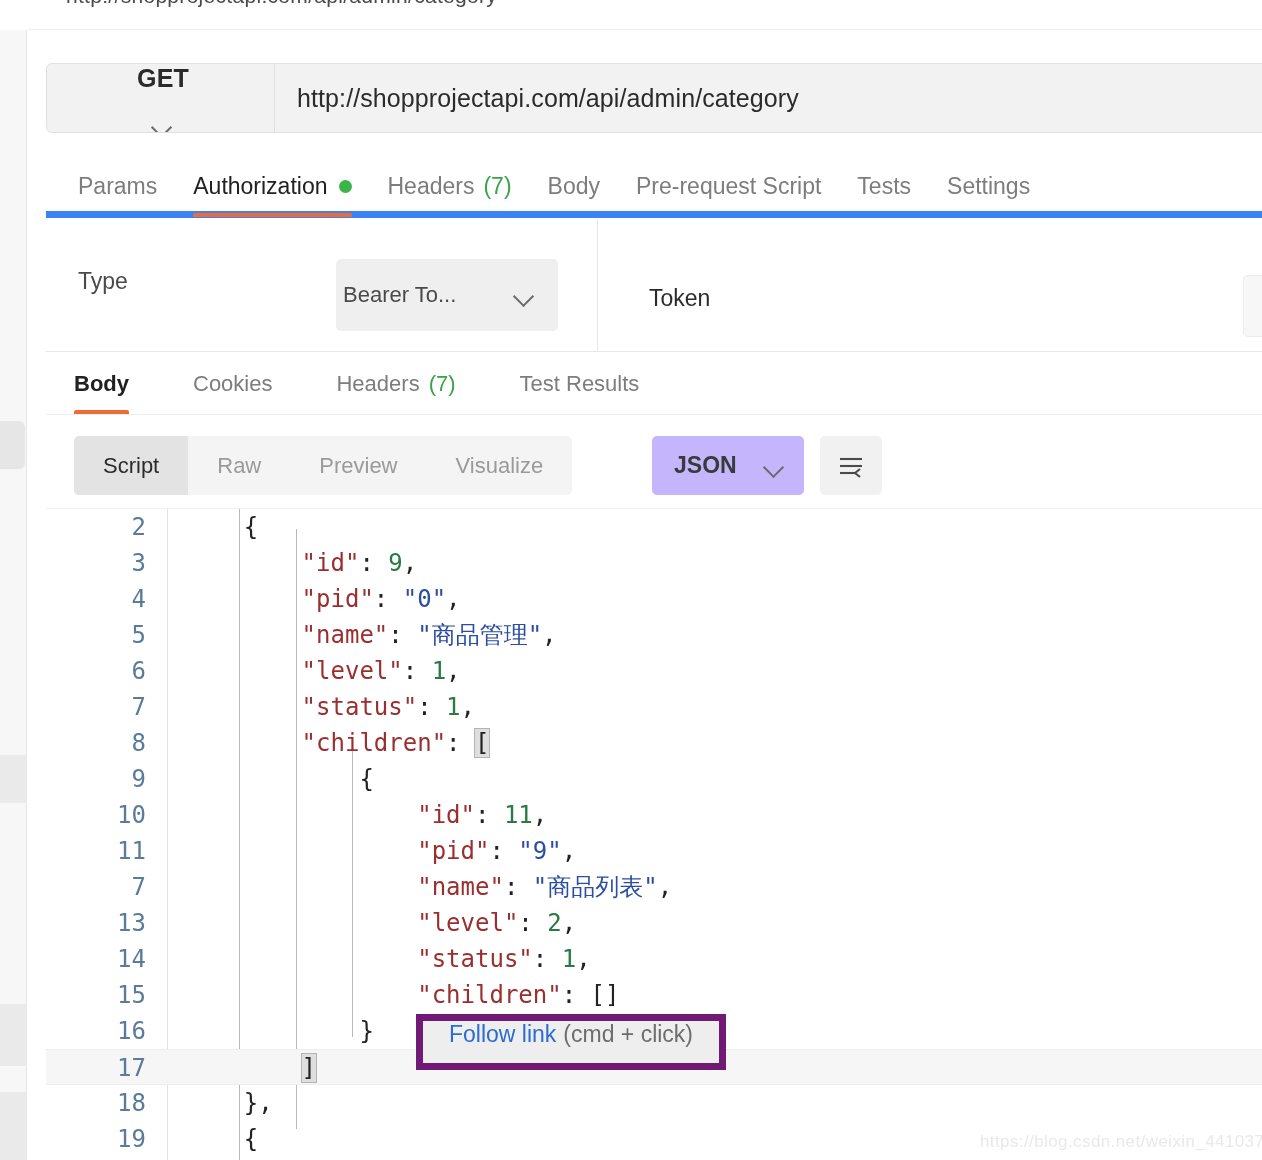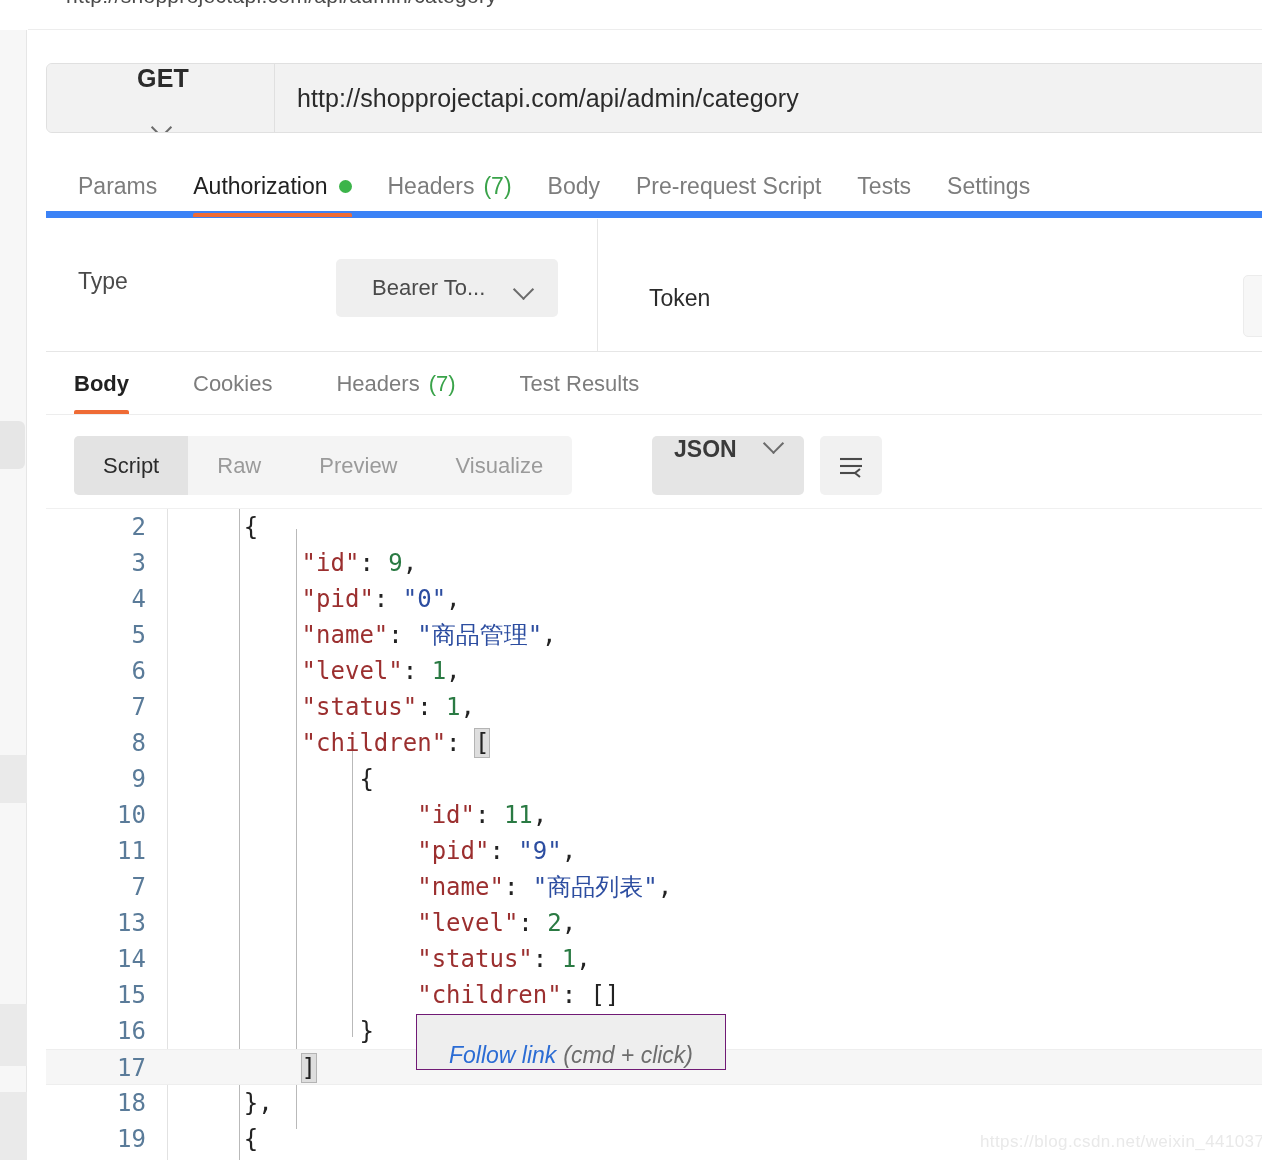--- a/index.html
+++ b/index.html
@@ -186,27 +186,27 @@
     width: 545px; height: 133px;
     background: #ffffff;
   }
   .auth-type-label {
     position: absolute; left: 32px; top: 49px;
     font-size: 23px;
     color: #4a4a4a;
   }
   .type-select {
     position: absolute; left: 290px; top: 40px;
-    width: 222px; height: 58px;
+    width: 222px; height: 72px;
     background: #efefef;
     border-radius: 5px;
     display: flex;
     align-items: center;
     justify-content: space-between;
-    padding: 0 22px 0 36px;
+    padding: 0 22px 0 7px;
     cursor: pointer;
     text-align: right;
   }
   .type-select-label {
     font-size: 22px;
     color: #4a4a4a;
   }
   .scroll-track {
     position: absolute; left: 558px; top: 4px;
     width: 14px; height: 129px;
@@ -302,23 +302,24 @@
     cursor: pointer;
     white-space: nowrap;
   }
   .seg.active {
     background: #e3e3e3;
     color: #2b2b2b;
   }
   .json-select {
     position: absolute; left: 606px; top: 12px;
     width: 152px; height: 59px;
-    background: #e5e5e5;
+    background: #c4b5fd;
     border-radius: 5px;
     display: flex;
+    align-items: center;
     justify-content: space-between;
     padding: 0 18px 0 22px;
     cursor: pointer;
   }
   .json-label {
     font-size: 23px;
     font-weight: bold;
     color: #3a3a3a;
   }
   .wrap-btn {
@@ -389,27 +390,26 @@
     width: 1px;
     background: #b9b9b9;
   }
 
   
   .tooltip {
     position: absolute;
     left: 388px; top: 1014px;
     width: 310px; height: 56px;
     background: #eeeeee;
-    border: 1px solid #701a75;
-    display: flex;
-    align-items: flex-end;
+    border: 7px solid #701a75;
+    display: flex;
+    align-items: flex-start;
     justify-content: center;
     font-size: 23px;
     z-index: 30;
-    font-style: italic;
   }
   .tip-link { color: #2b6cd4; }
   .tip-dim { color: #6d6d6d; margin-left: 7px; }
 
   .watermark {
     position: absolute;
     left: 980px; top: 1132px;
     font-size: 17px;
     color: #e9e9e9;
     letter-spacing: 0.4px;

